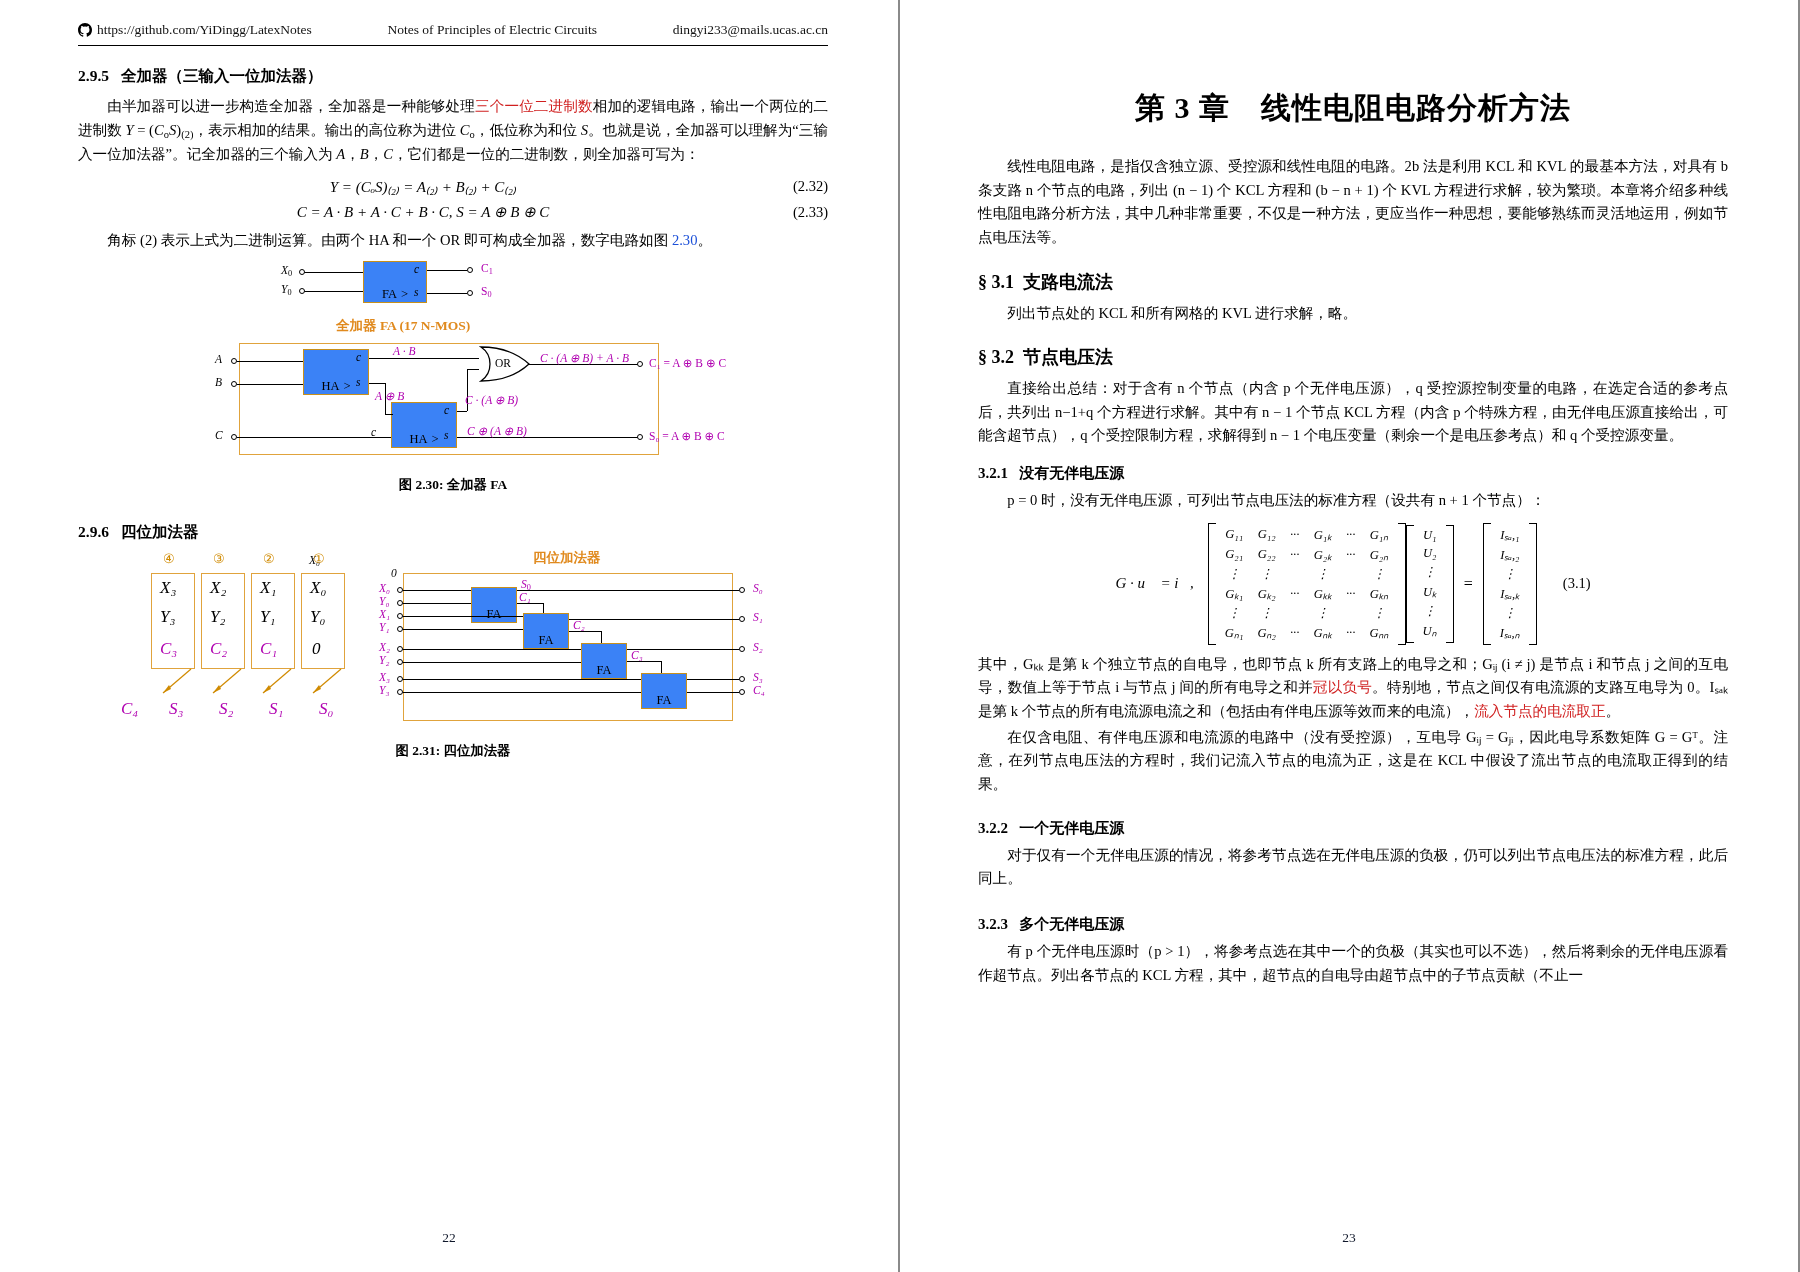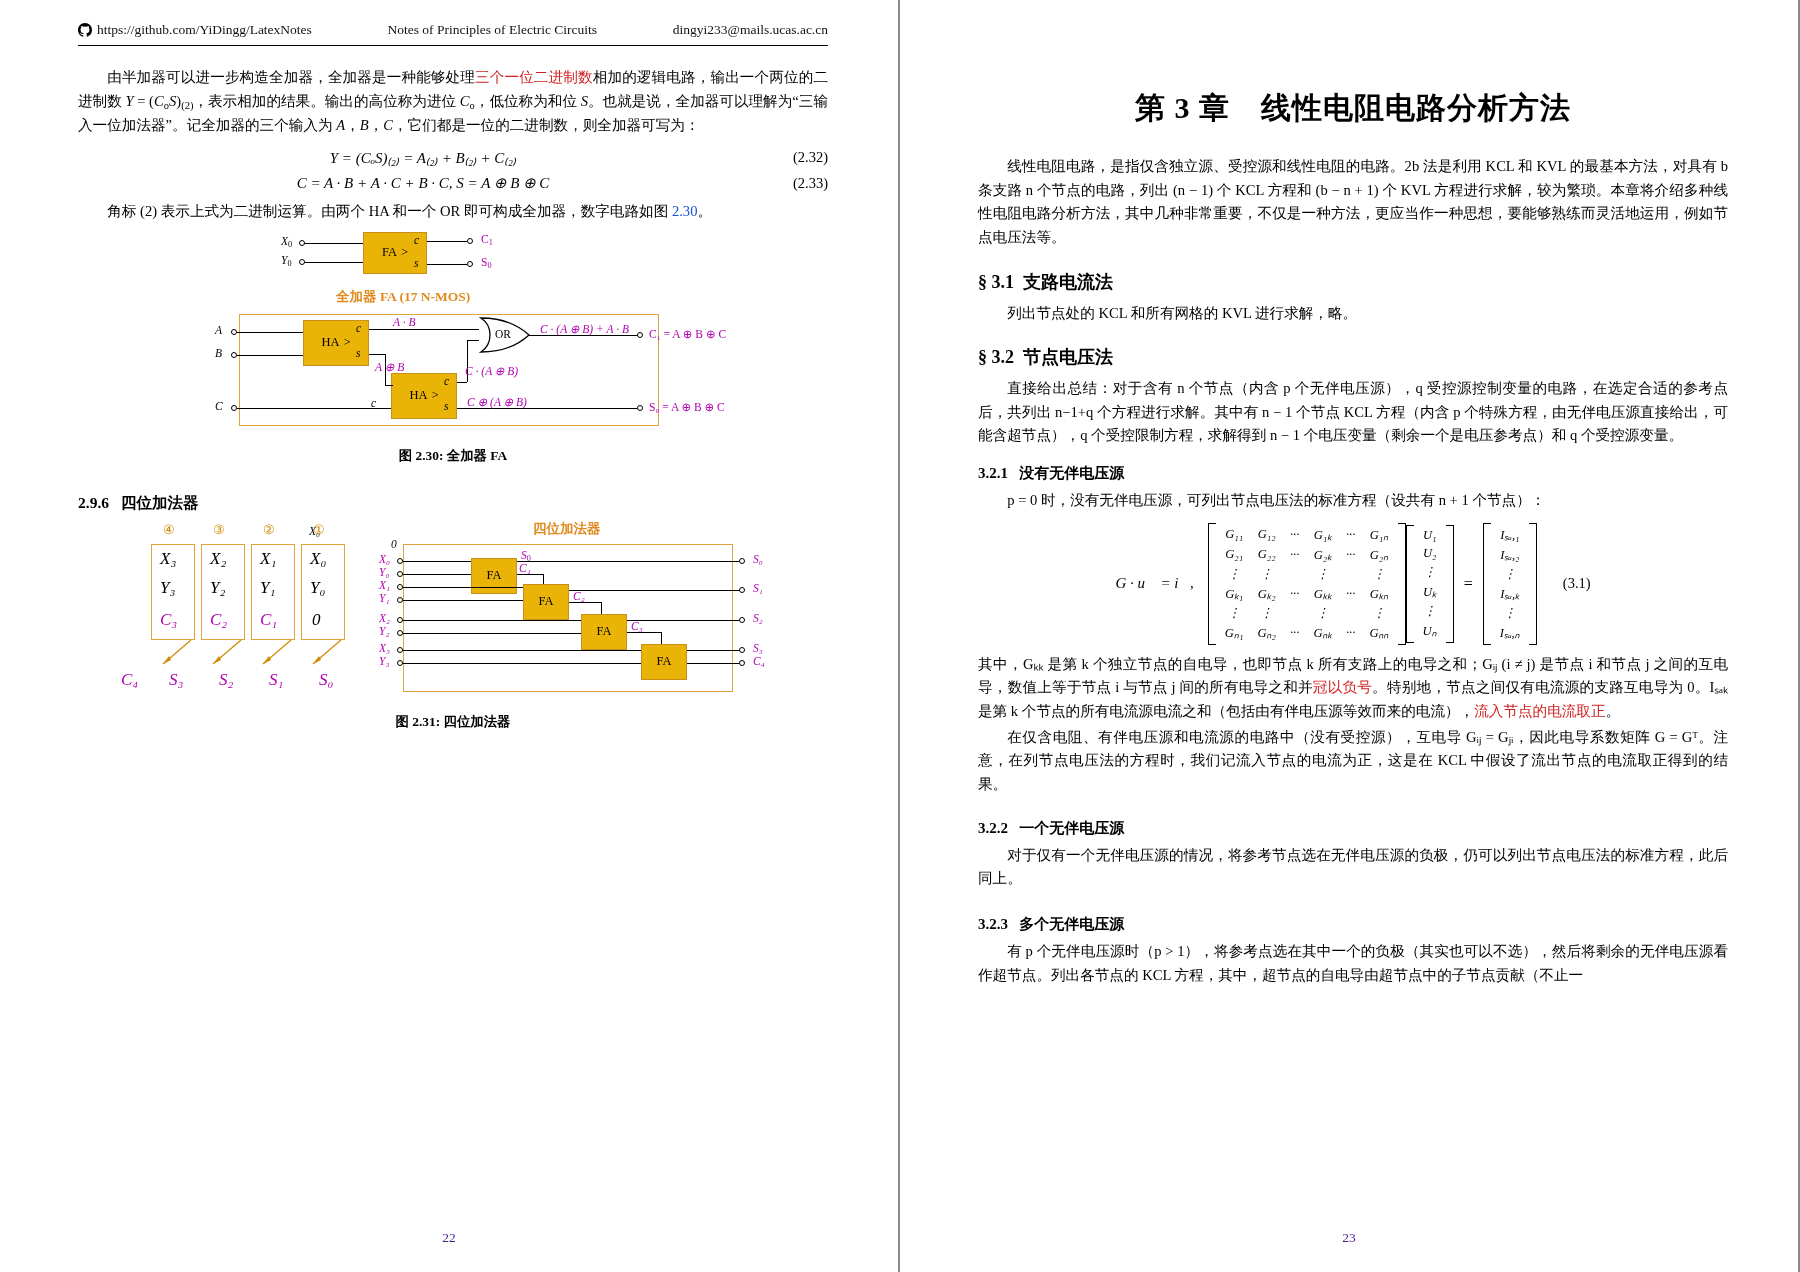--- a/index.html
+++ b/index.html
@@ -57,37 +57,37 @@
   .purple { color: #b000b0; }
   .math { font-family: "Liberation Serif", serif; font-style: italic; }
   .sub { font-size: 0.72em; vertical-align: -0.28em; font-style: normal; }
 
   .eq-row { display: flex; align-items: center; margin: 7px 0; }
   .eq-row .eq { flex: 1; text-align: center; font-size: 15px; }
   .eq-row .tag { width: 60px; text-align: right; font-size: 14.5px; }
 
   .pagenum {
     position: absolute; bottom: 26px; left: 0; right: 0;
-    text-align: center; font-size: 13.5px; color: #4c1d95;
+    text-align: center; font-size: 13.5px; color: #0f172a;
   }
 
   .figcap {
     text-align: center; font-weight: bold; font-size: 13.4px;
     margin-top: 6px;
   }
 
   
   .L-content { position: absolute; left: 78px; right: 70px; top: 66px; }
 
   
   .fig-box { position: relative; margin: 0 auto; }
   .gate {
     position: absolute;
-    background: #eab308; border: 1.4px solid #c8901a;
-    font-size: 12.5px; display: flex; align-items: center; justify-content: center;
+    background: #3b82f6; border: 1.4px solid #c8901a;
+    font-size: 12.5px; display: flex; align-items: flex-end; justify-content: center;
     color: #000;
   }
   .wire { position: absolute; background: #000; }
   .wire.h { height: 1.2px; }
   .wire.v { width: 1.2px; }
   .lbl { position: absolute; font-size: 11.5px; white-space: nowrap; }
   .lbl.it { font-style: italic; }
   .node {
     position: absolute; width: 6px; height: 6px; border: 1.2px solid #000;
     border-radius: 50%; background: #fff;
@@ -142,20 +142,23 @@
           </span>
           <span class="gh-url">https://github.com/YiDingg/LatexNotes</span>
         </span>
         <span class="mid">Notes of Principles of Electric Circuits</span>
         <span class="right">dingyi233@mails.ucas.ac.cn</span>
       </div>
       <div class="hdr-rule"></div>
 
       <div class="L-content">
 
+        <div class="sec-h" style="margin-bottom:8px;">
+          <span class="num">2.9.5</span><span>全加器（三输入一位加法器）</span>
+        </div>
 
         <p class="body-txt indent" style="margin:0 0 10px 0;">
           由半加器可以进一步构造全加器，全加器是一种能够处理<span class="red">三个一位二进制数</span>相加的逻辑电路，输出一个两位的二进制数 <span class="math">Y</span> = (<span class="math">C<span class="sub">o</span>S</span>)<span class="sub">(2)</span>，表示相加的结果。输出的高位称为进位 <span class="math">C<span class="sub">o</span></span>，低位称为和位 <span class="math">S</span>。也就是说，全加器可以理解为“三输入一位加法器”。记全加器的三个输入为 <span class="math">A</span>，<span class="math">B</span>，<span class="math">C</span>，它们都是一位的二进制数，则全加器可写为：
         </p>
 
         <div class="eq-row">
           <span class="eq math">Y = (CₒS)₍₂₎ = A₍₂₎ + B₍₂₎ + C₍₂₎</span>
           <span class="tag">(2.32)</span>
         </div>
         <div class="eq-row">

